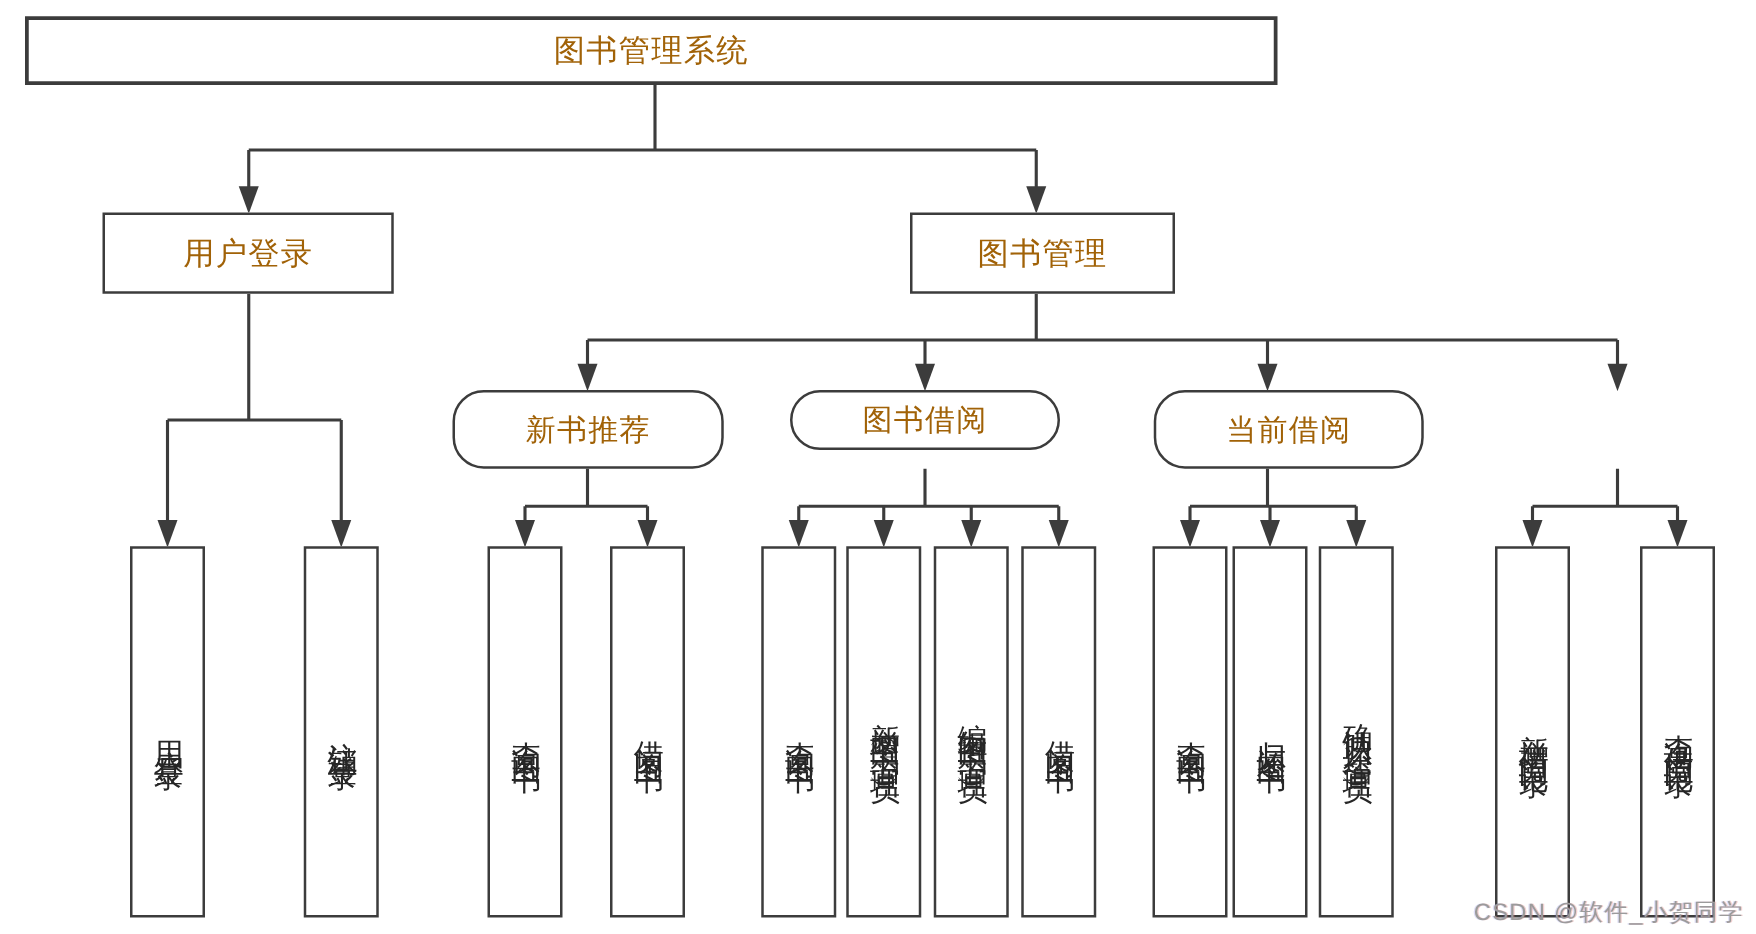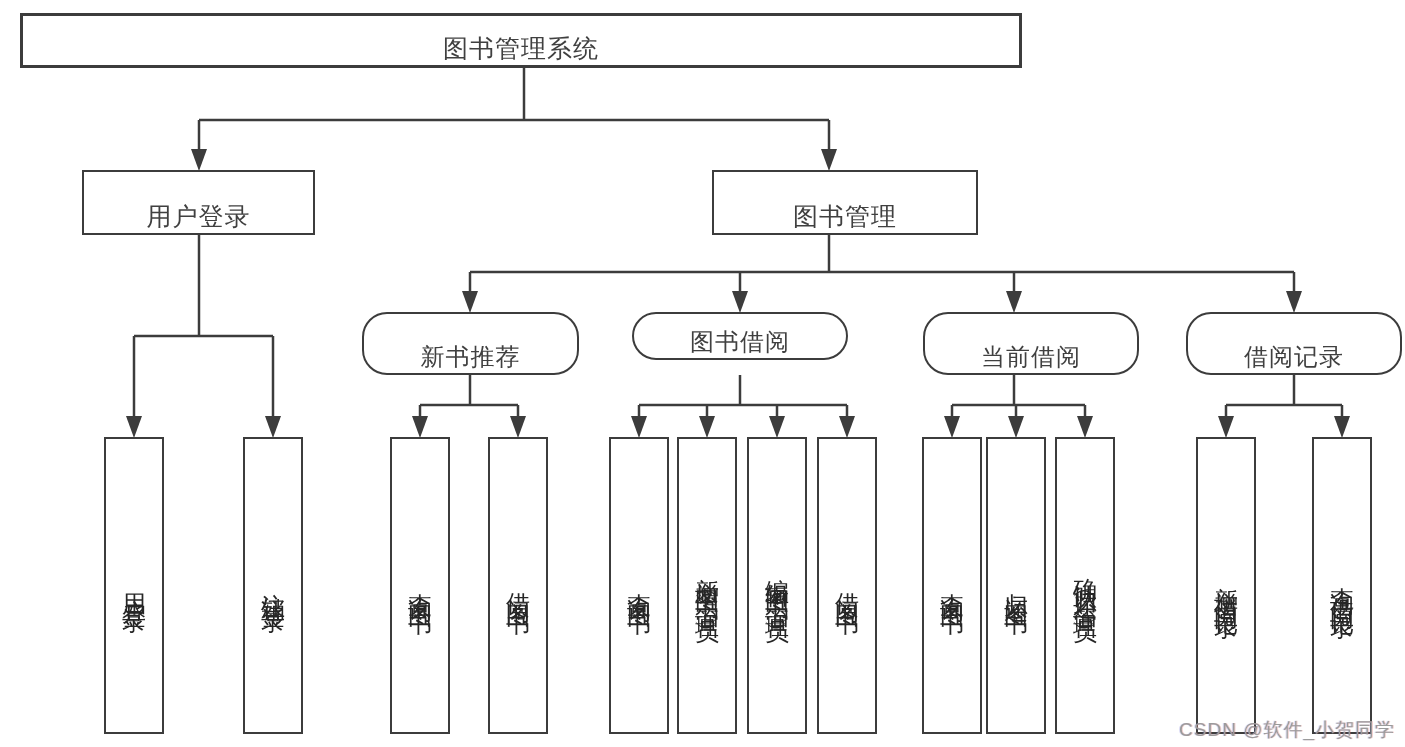--- a/index.html
+++ b/index.html
@@ -20,23 +20,23 @@
     left: 0;
     top: 0;
     z-index: 1;
   }
   .hbox {
     position: absolute;
     box-sizing: border-box;
     background: #ffffff;
     border: 2.5px solid #3c3c3c;
     display: flex;
-    align-items: flex-end;
+    align-items: center;
     justify-content: center;
-    color: #404040;
+    color: #a16207;
     font-size: 25px;
     letter-spacing: 1px;
     z-index: 2;
     white-space: nowrap;
   }
   .hbox.root {
     border-width: 3px;
   }
   .hbox.level3 {
     font-size: 24px;
@@ -132,36 +132,33 @@
       <polygon points="1334,416 1350,416 1342,438" fill="#3c3c3c"></polygon>
     </svg>
 
   <div class="hbox root" style="left:20px; top:13px; width:1002px; height:55px;">
     <span>图书管理系统</span>
   </div>
 
   <div class="hbox" style="left:82px; top:170px; width:233px; height:65px;">
     <span>用户登录</span>
   </div>
-  <div class="hbox" style="left:712px; top:170px; width:266px; height:65px;">
+  <div class="hbox" style="left:728px; top:170px; width:212px; height:65px;">
     <span>图书管理</span>
   </div>
 
   <div class="hbox level3" style="left:362px; top:312px; width:217px; height:63px;">
     <span>新书推荐</span>
   </div>
   <div class="hbox level3" style="left:632px; top:312px; width:216px; height:48px;">
     <span>图书借阅</span>
   </div>
   <div class="hbox level3" style="left:906px; top:312px; width:216px; height:63px;margin-left:17px;">
     <span>当前借阅</span>
   </div>
-  <div class="hbox level3" style="left:1186px; top:312px; width:216px; height:63px;">
-    <span>借阅记录</span>
-  </div>
 
   <div class="vbox" style="left:104px; top:437px; width:60px; height:297px;">
     <span class="vtext">用户登录</span>
   </div>
   <div class="vbox" style="left:243px; top:437px; width:60px; height:297px;">
     <span class="vtext">注销登录</span>
   </div>
 
   <div class="vbox" style="left:390px; top:437px; width:60px; height:297px;">
     <span class="vtext">查询图书</span>

